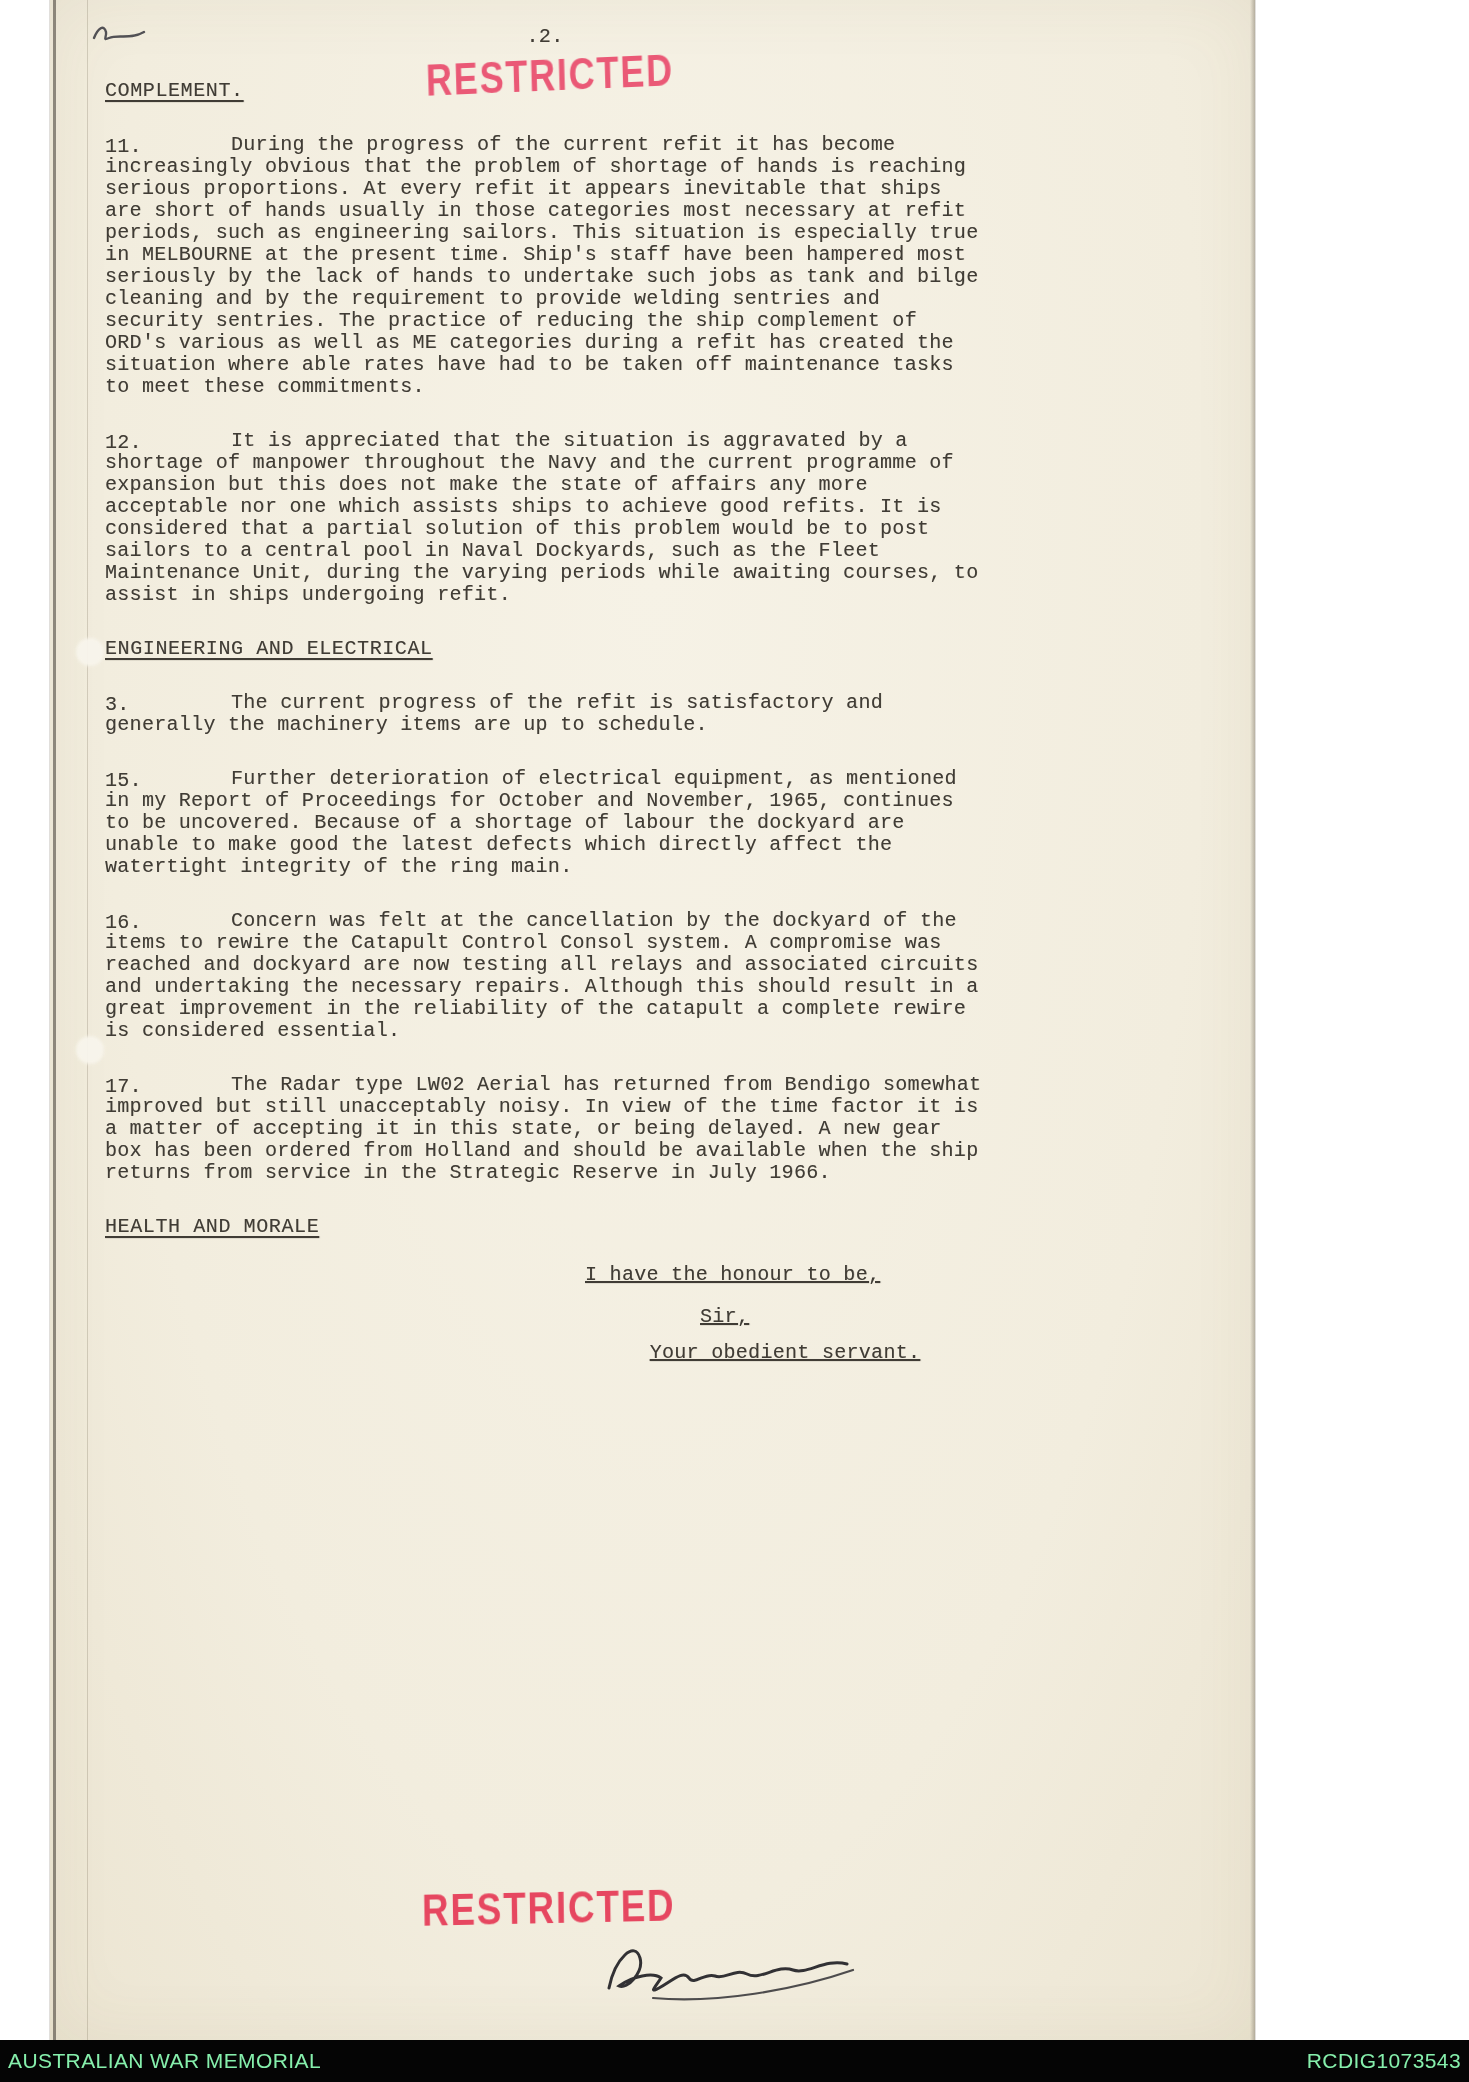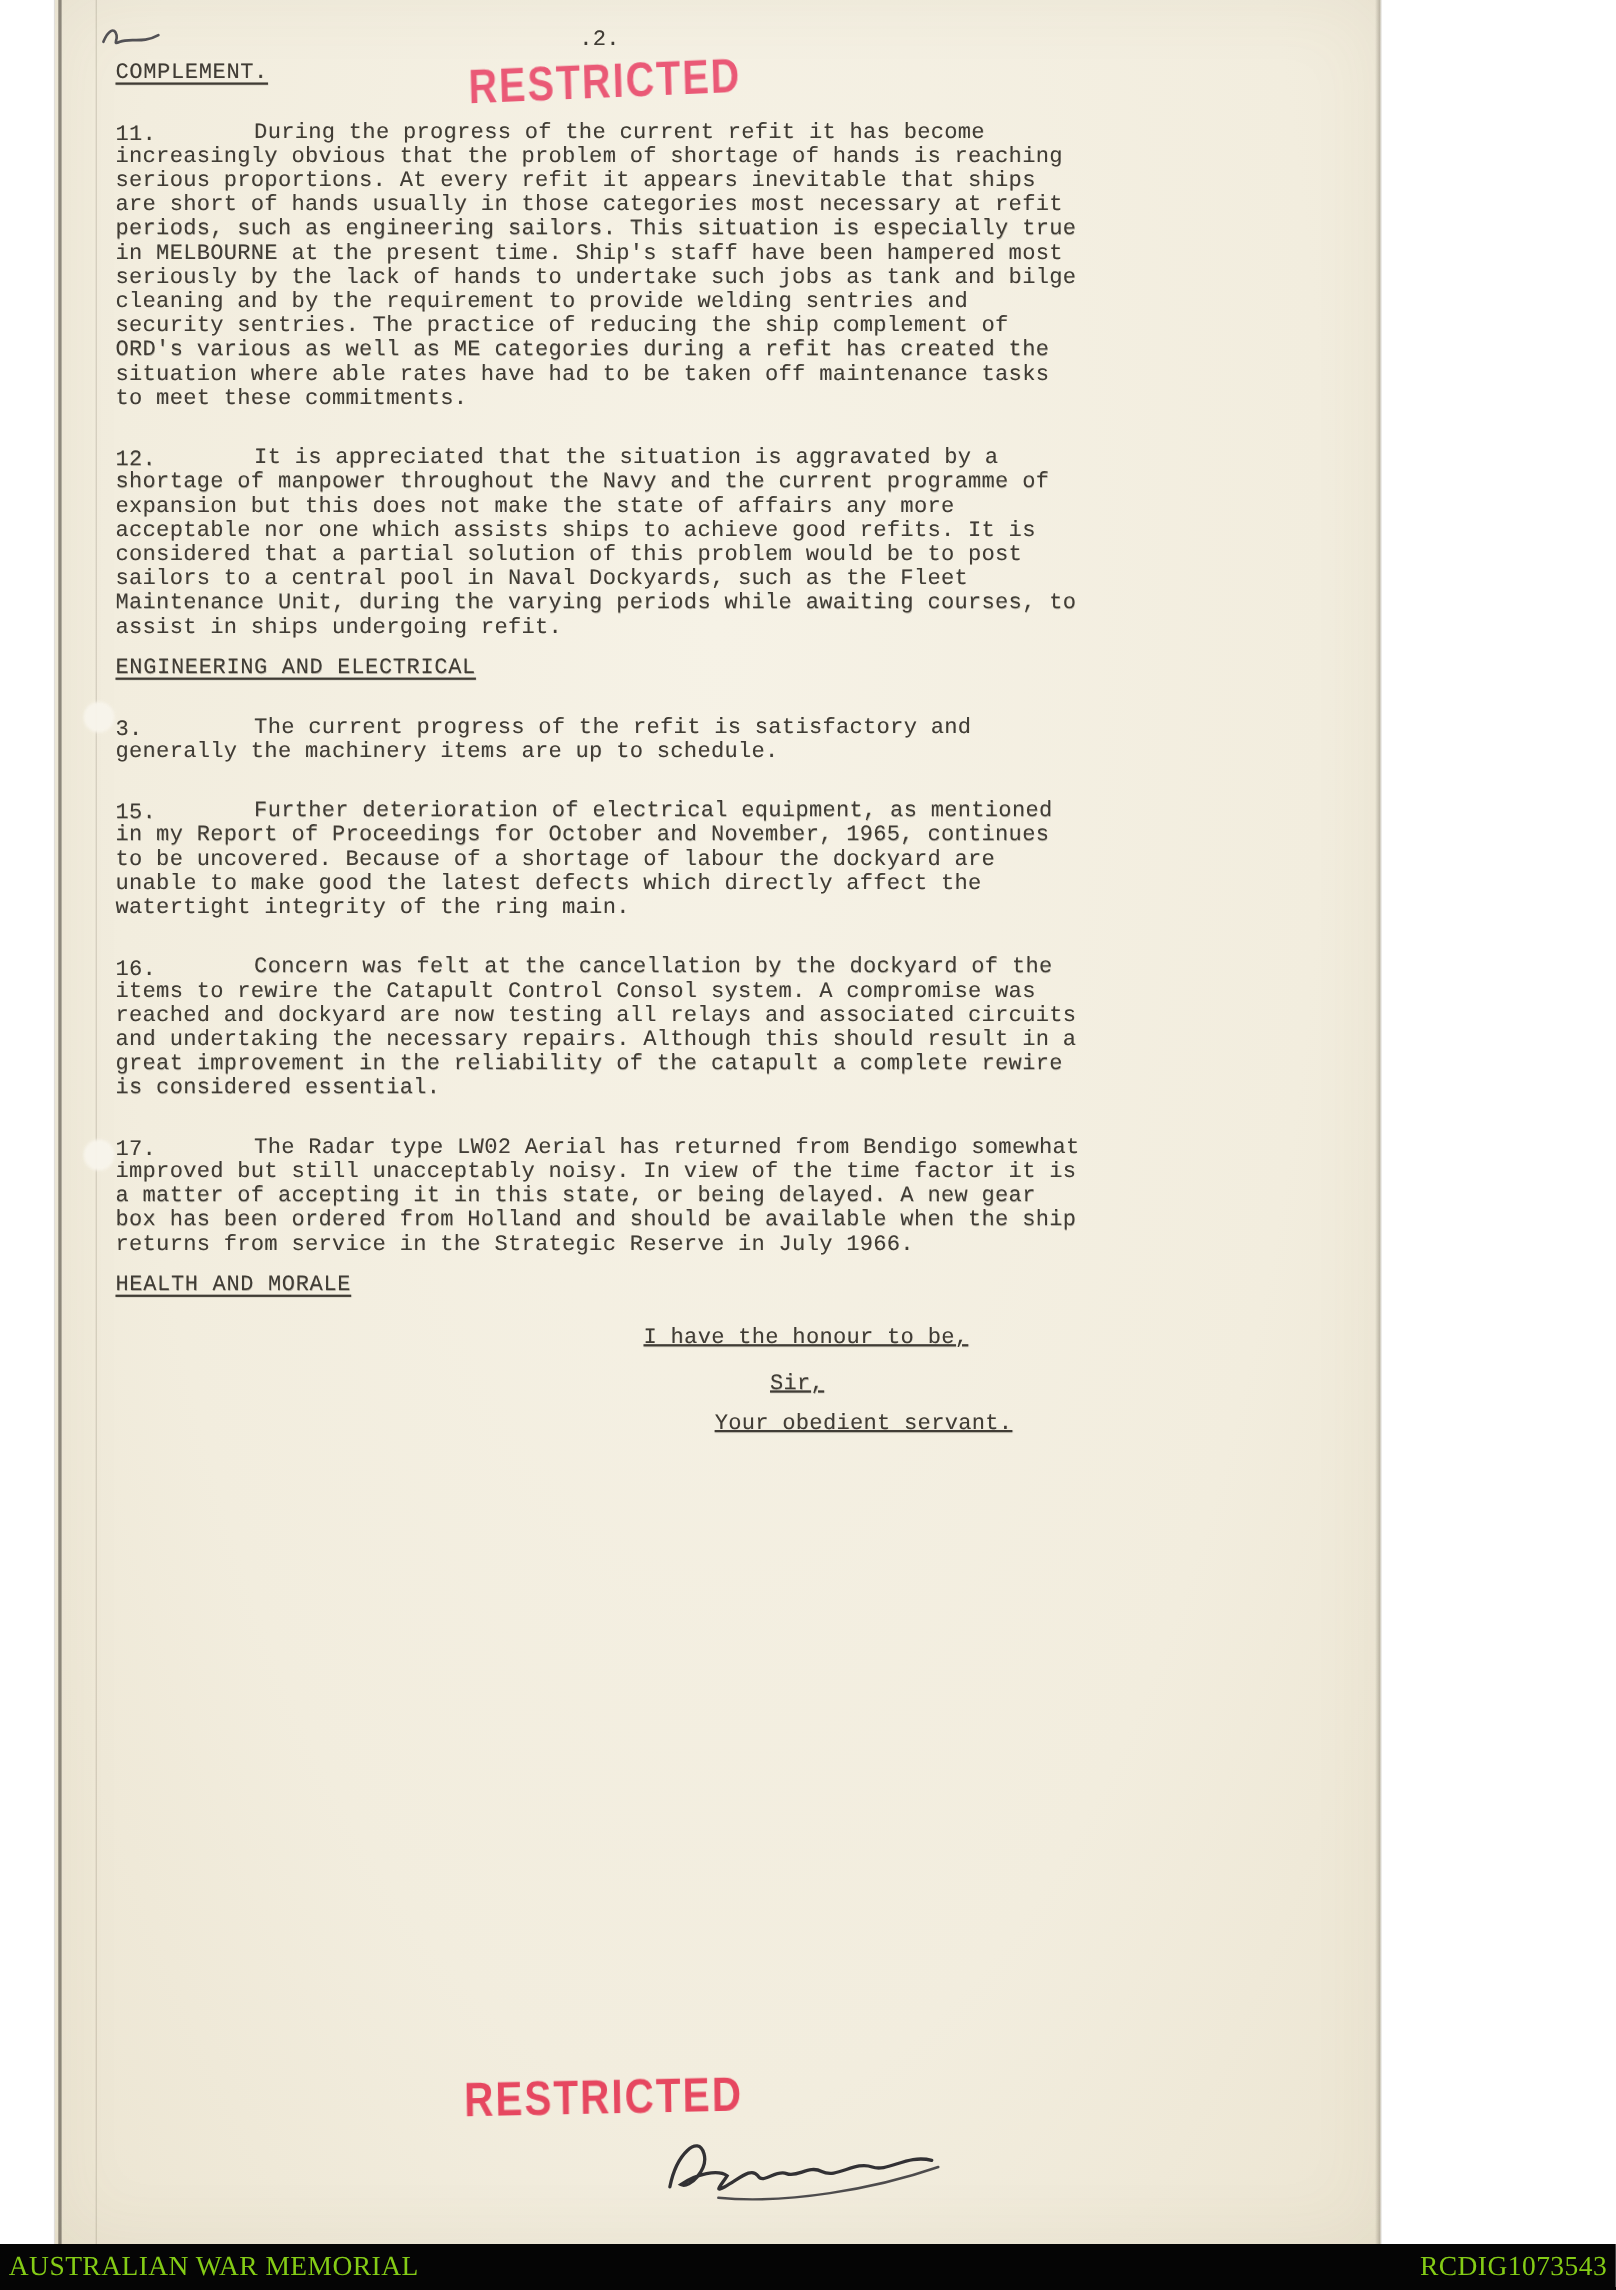--- a/index.html
+++ b/index.html
@@ -35,21 +35,21 @@
     position:relative;
     padding:26px 0 0 55px;
     width:880px;
     color:#403c35;
     font-size:20px;line-height:22px;
     letter-spacing:.3px;
     text-shadow:.3px .3px 0 rgba(64,60,53,.35);
   }
   .pnum{text-align:center;width:880px;}
   .heading{
-    margin-top:8px;margin-bottom:14px;
+    margin-top:32px;margin-bottom:14px;
     text-decoration:underline;text-underline-offset:4px;
     letter-spacing:.6px;
   }
   .para{position:relative;margin:0 0 15px 0;}
   .para .num{position:absolute;left:0;top:2px;}
   .para .body{display:block;text-indent:126px;margin-top:32px;}
   .closing{margin-top:26px;}
   .closing .cl{margin-left:480px;text-decoration:underline;}
   .closing .cl-sir{margin-left:595px;margin-top:20px;}
   .closing .cl-servant{margin-left:480px;margin-top:14px;text-align:center;}
@@ -66,22 +66,22 @@
     opacity:.9;
     filter:blur(.3px);
   }
   .stamp-top{left:376px;top:58px;transform:scaleX(.9) scaleY(1.1) rotate(-2deg);}
   .stamp-bottom{left:372px;top:1888px;color:#e63f5a;transform:scaleX(.92) scaleY(1.1) rotate(-1deg);opacity:.95;}
   
   .signature{position:absolute;left:545px;top:1928px;}
   
   .footer{
     position:absolute;left:0;bottom:0;width:1469px;height:42px;
-    background:#050505;color:#84cc16;
-    font-family:Liberation Serif, serif;font-size:25px;letter-spacing:.4px;
+    background:#050505;color:#86efac;
+    font-family:Liberation Sans, sans-serif;font-size:21px;letter-spacing:.4px;
     display:flex;justify-content:space-between;align-items:center;
     padding:0 8px;box-sizing:border-box;
   }
 </style>
 </head>
 <body>
 
 <div class="canvas">
   <div class="paper">
     <div class="inner-edge"></div>

